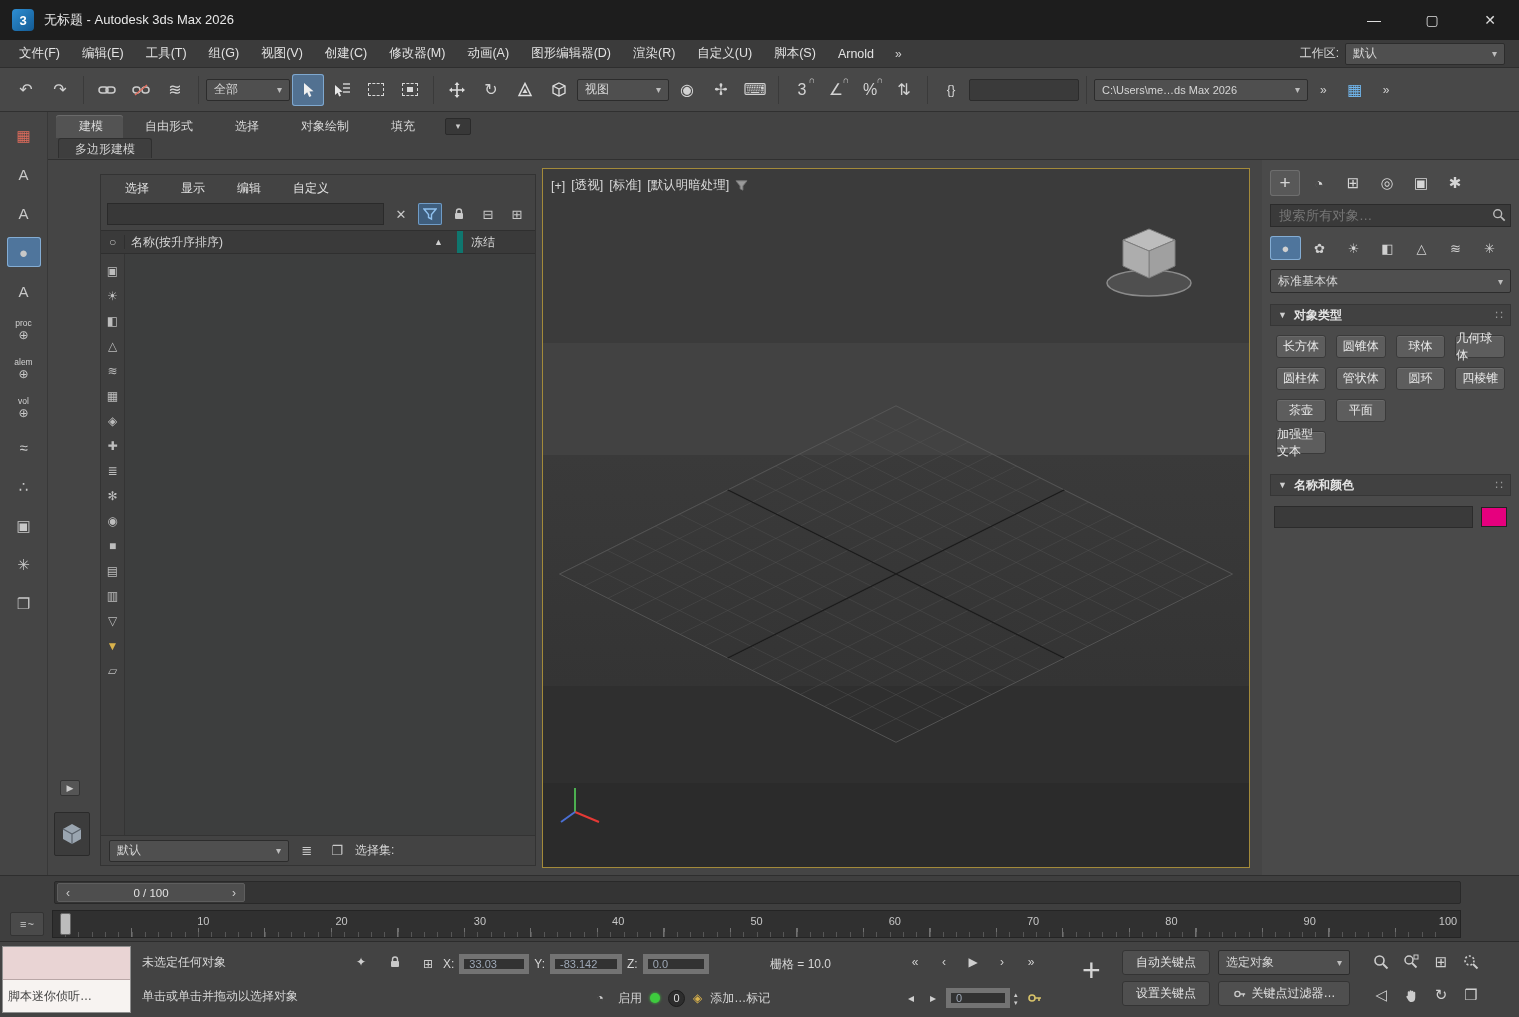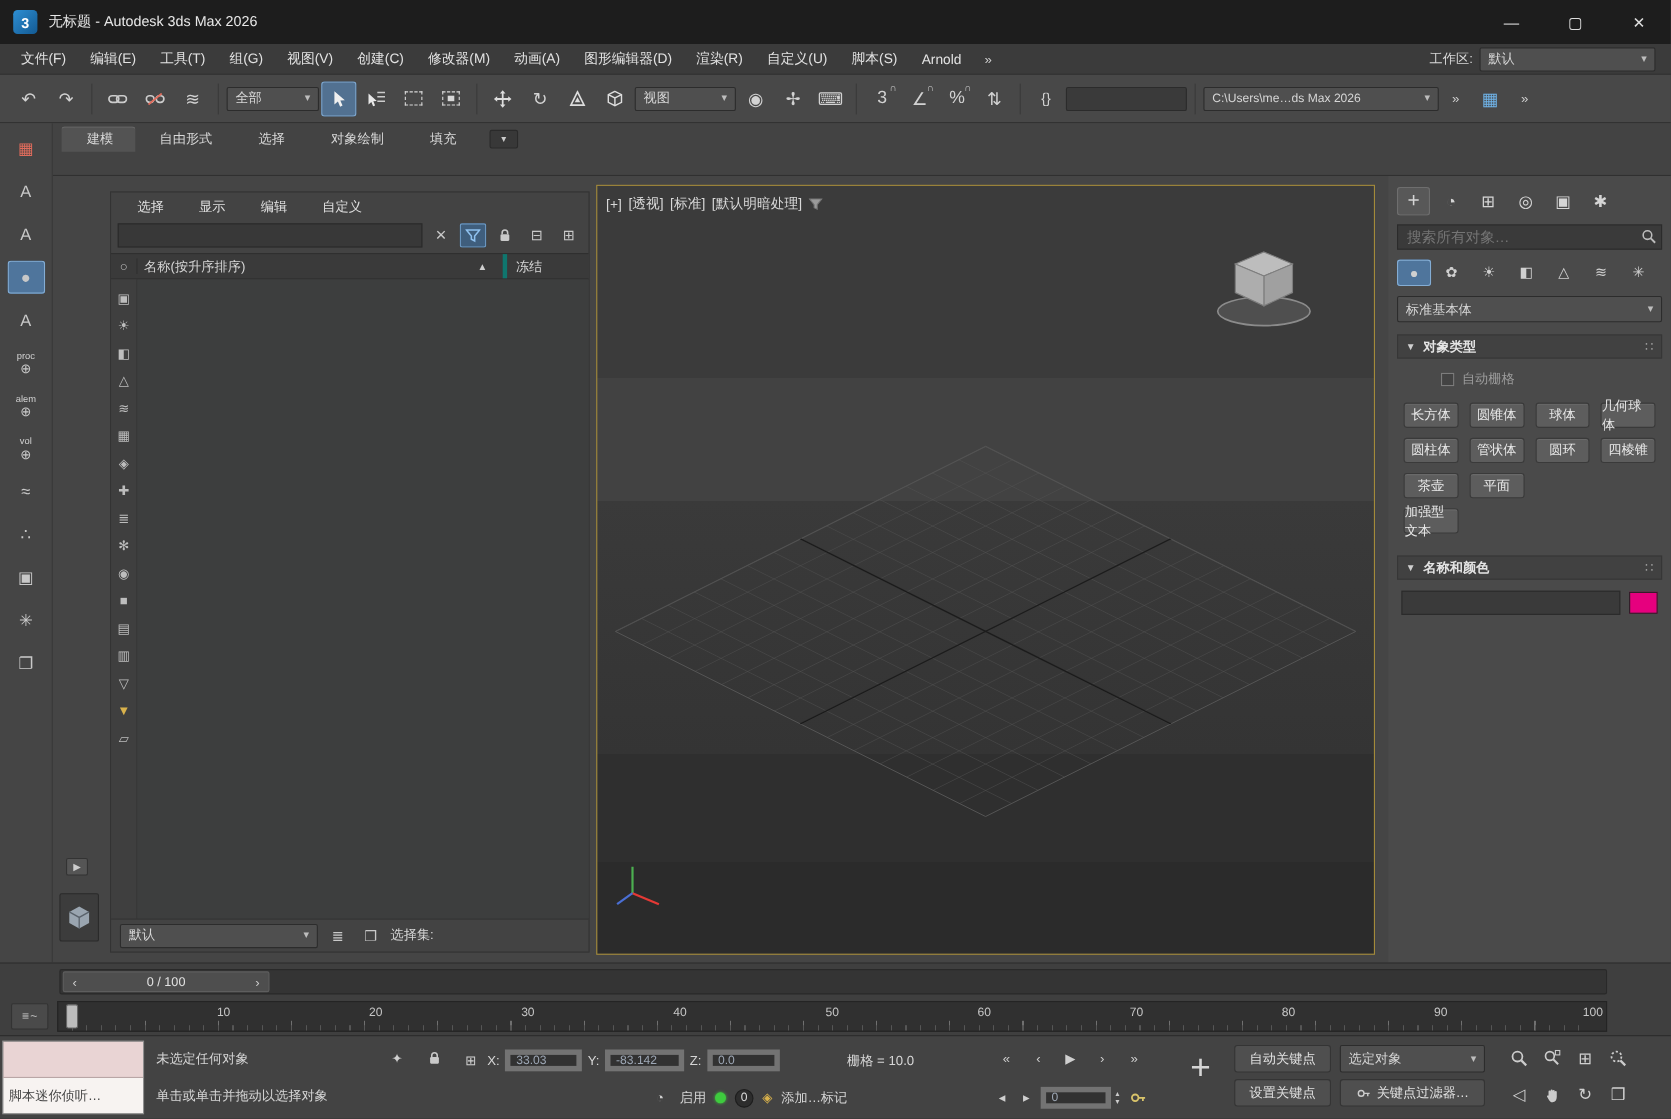--- a/index.html
+++ b/index.html
@@ -66,21 +66,21 @@
 .ex-tabs{display:flex;height:26px;align-items:center;padding-left:10px;gap:4px;}
 .ex-tab{padding:3px 14px;color:#e0e0e0;}
 .ex-search{display:flex;align-items:center;gap:5px;padding:2px 6px 5px 6px;}
 .ex-input{flex:1;height:22px;background:#383838;border:1px solid #2a2a2a;color:#ddd;padding:0 6px;outline:none;}
 .ex-ico{width:24px;height:22px;display:flex;align-items:center;justify-content:center;color:#c9c9c9;border-radius:2px;font-size:13px;}
 .ex-ico.on{background:#3f5e7d;box-shadow:inset 0 0 0 1px #6f9cc7;}
 .ex-head{height:24px;background:#3a3a3a;border-top:1px solid #2f2f2f;border-bottom:1px solid #2f2f2f;display:flex;align-items:center;}
 .ex-head .c1{width:24px;text-align:center;color:#bbb;border-right:1px solid #2f2f2f;}
 .ex-head .cname{flex:1;padding:0 6px;display:flex;align-items:center;gap:6px;}
 .ex-head .sort{font-size:9px;color:#cfcfcf;margin-left:auto;margin-right:8px;}
-.ex-head .cfroz{width:78px;border-left:4px solid #0f766e;padding:0 8px;align-self:stretch;display:flex;align-items:center;}
+.ex-head .cfroz{width:78px;border-left:6px solid #0f766e;padding:0 8px;align-self:stretch;display:flex;align-items:center;}
 .ex-body{flex:1;display:flex;min-height:0;}
 .ex-iconcol{width:24px;background:#3f3f3f;border-right:1px solid #343434;display:flex;flex-direction:column;align-items:center;padding-top:8px;gap:7px;}
 .ex-iconcol .ic{width:18px;height:18px;display:flex;align-items:center;justify-content:center;font-size:12px;color:#bdbdbd;}
 .ex-list{flex:1;background:#3d3e3e;}
 .ex-foot{height:30px;border-top:1px solid #333;display:flex;align-items:center;gap:6px;padding:0 8px;}
 .ex-foot .drop{width:180px;}
 
 
 .vp-wrap{width:708px;margin-left:6px;margin-top:8px;height:700px;}
 .viewport{width:100%;height:100%;border:1px solid #a38a3a;background:linear-gradient(#3b3b3b 0%,#3b3b3b 25%,#424242 25%,#424242 41%,#3a3a3a 41%,#343434 74%,#2f2f2f 74%,#2f2f2f 88%,#2b2b2b 88%);position:relative;overflow:hidden;}
@@ -282,20 +282,23 @@
 
   <div class="ribbon">
     <div class="rtabs">
       <div class="rtab on">建模</div>
       <div class="rtab">自由形式</div>
       <div class="rtab">选择</div>
       <div class="rtab">对象绘制</div>
       <div class="rtab">填充</div>
       <div class="rtab-menu">▾</div>
     </div>
+    <div class="rsub">
+      <div class="rsubtab">多边形建模</div>
+    </div>
   </div>
 
   <div class="leftcol">
     <div class="ls">
         <span class="g red">▦</span>
       </div>
     <div class="ls">
         <span class="g">A</span>
       </div>
     <div class="ls">
@@ -484,24 +487,20 @@
       <div class="drop cp-drop">
         <span class="val">标准基本体</span>
         <span class="caret">▾</span>
       </div>
       <div class="rollout">
         <div class="ro-head">
           <span class="arr">▼</span>
           <span>对象类型</span>
           <span class="grip">∷</span>
         </div>
-        <div class="autogrid">
-          <span class="cb"></span>
-          <span>自动栅格</span>
-        </div>
         <div class="btn-grid">
           <div class="pbtn">长方体</div>
           <div class="pbtn">圆锥体</div>
           <div class="pbtn">球体</div>
           <div class="pbtn">几何球体</div>
           <div class="pbtn">圆柱体</div>
           <div class="pbtn">管状体</div>
           <div class="pbtn">圆环</div>
           <div class="pbtn">四棱锥</div>
           <div class="pbtn">茶壶</div>

